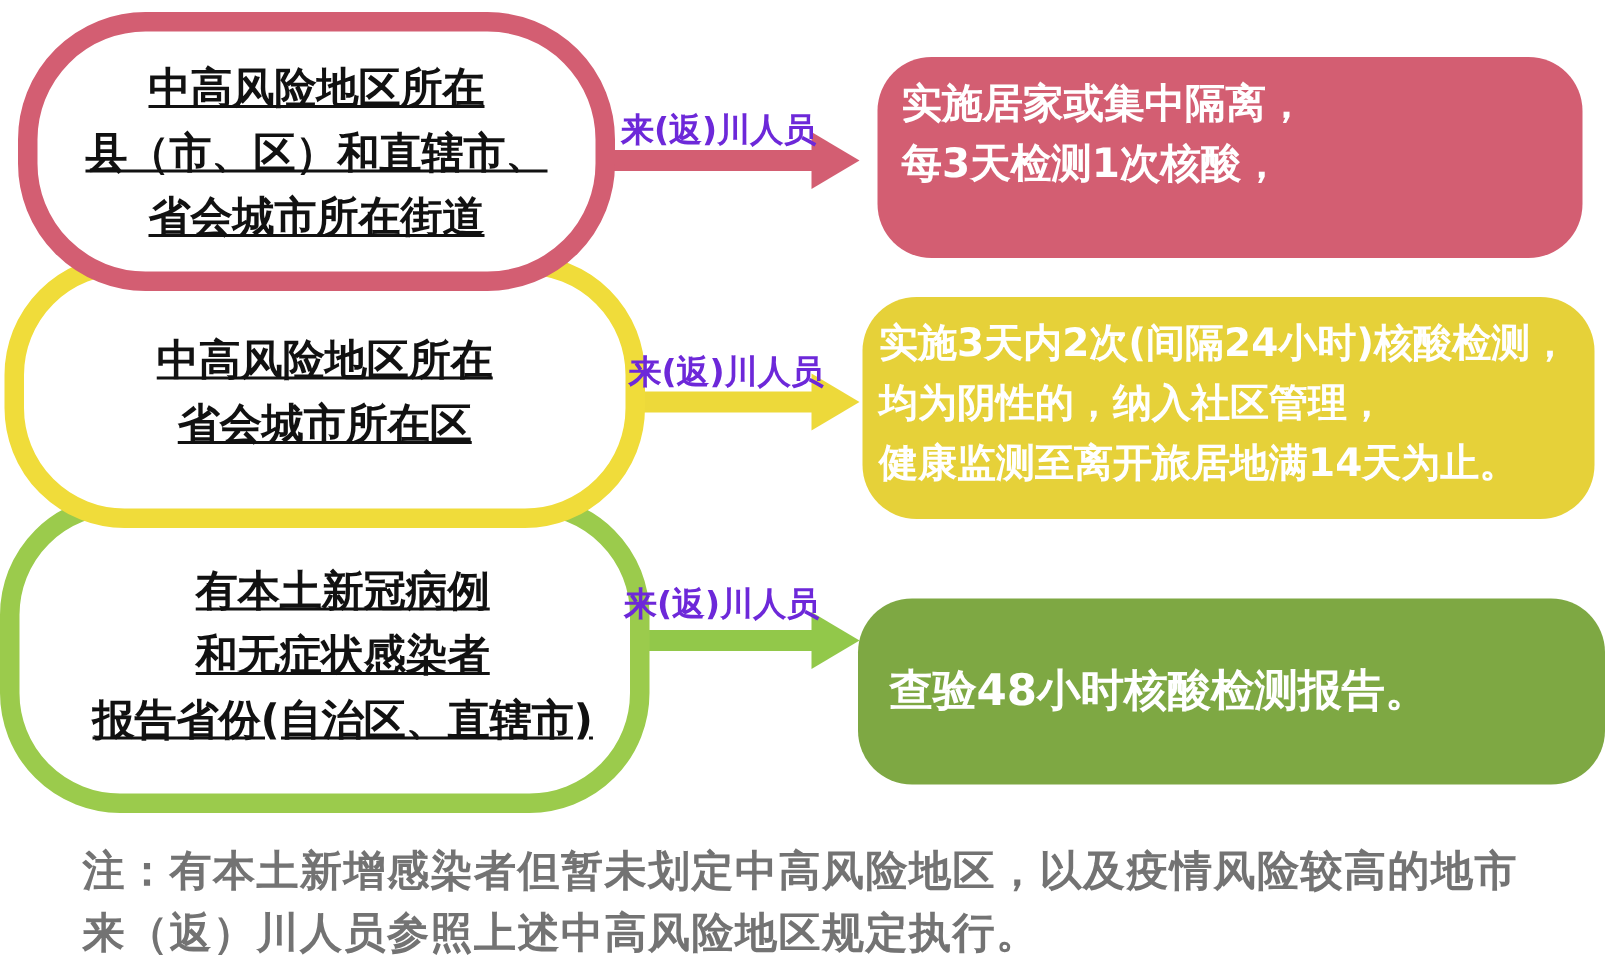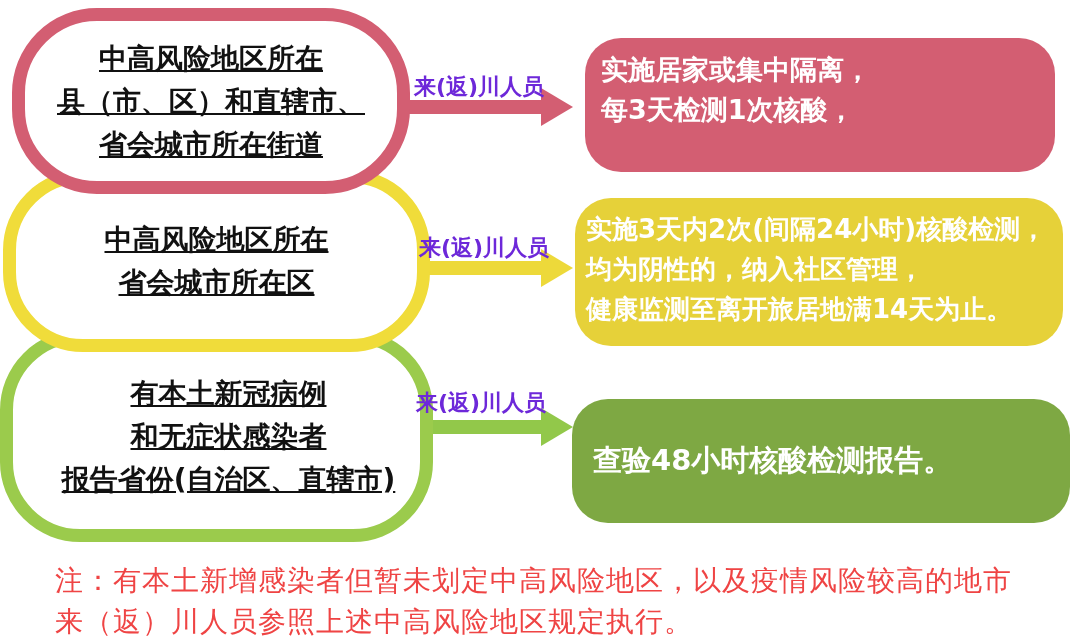--- a/index.html
+++ b/index.html
@@ -88,21 +88,21 @@
     padding:0 10px 0 21px;
     font-size:29px;
     display:flex;flex-direction:column;justify-content:center;margin-top:31px;
   }
   .res-box .ln{white-space:nowrap;}
   
   .note{
     position:absolute;
     left:55px;top:560px;
     font-size:28px;line-height:41px;
-    font-weight:normal;color:#ef4444;
+    font-weight:bold;color:#737373;
     letter-spacing:1px;
   }
   .note .ln{white-space:nowrap;}
 </style>
 </head>
 <body>
 
 <div id="stage">
 
   <div class="cond-box cond-1">

